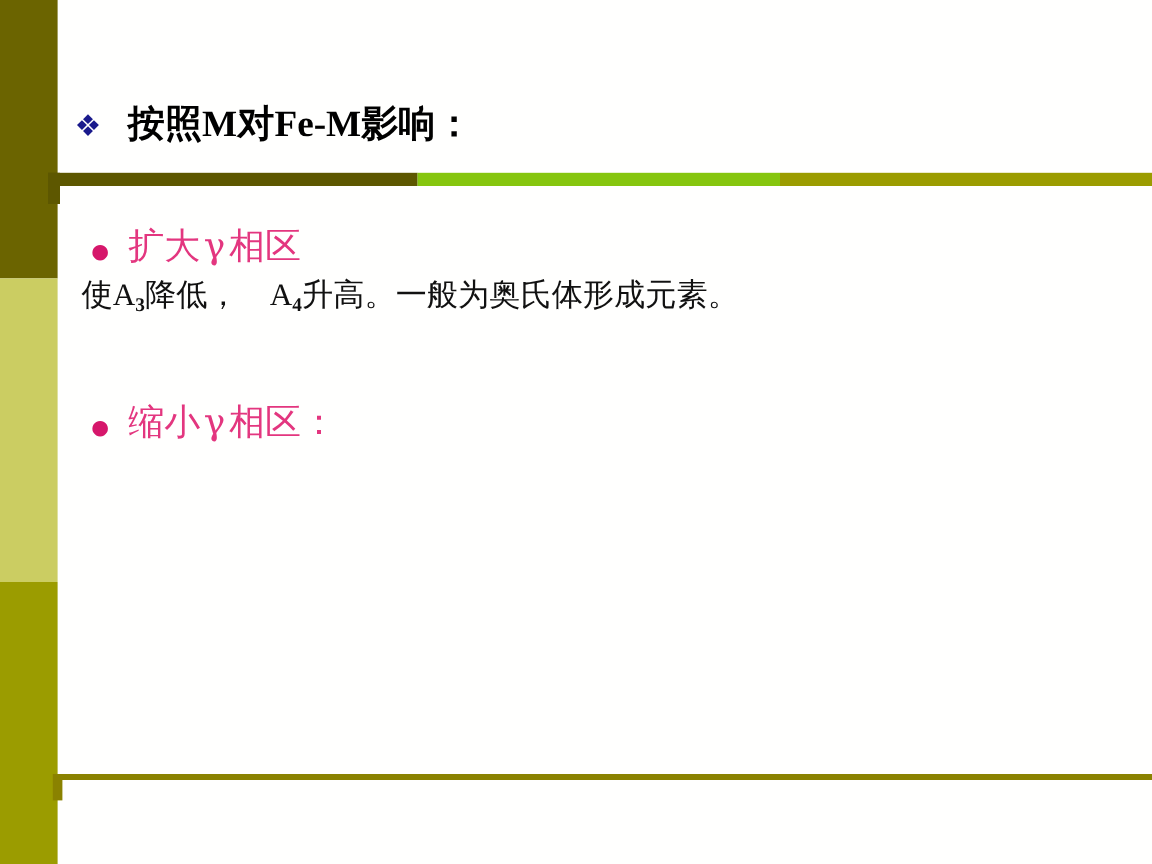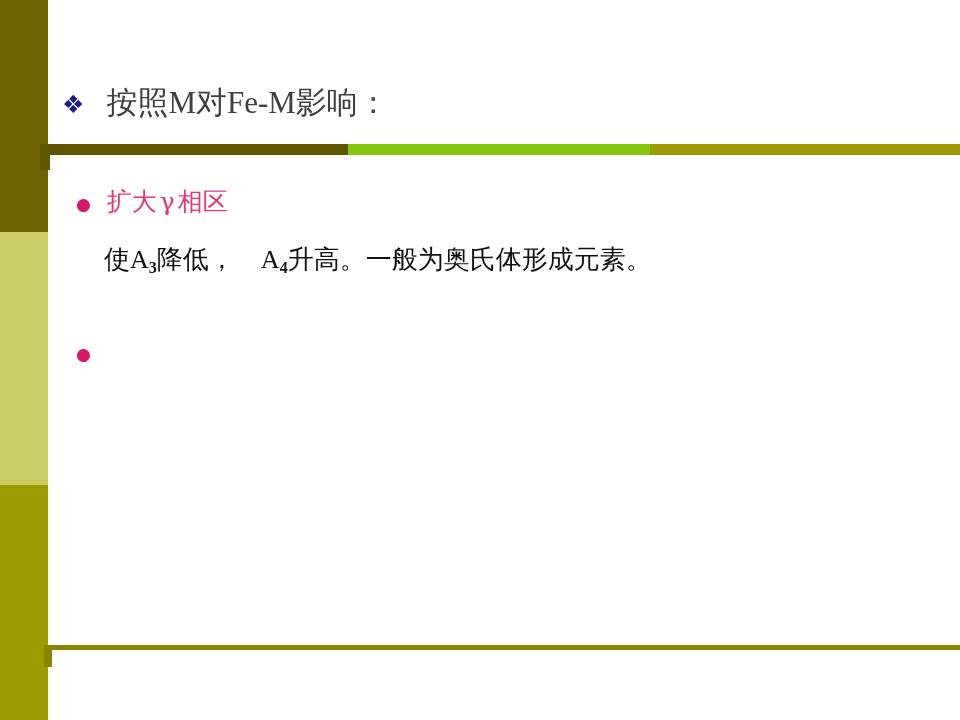--- a/index.html
+++ b/index.html
@@ -47,23 +47,23 @@
     align-items: baseline;
   }
   .title-bullet {
     color: #1a1a8c;
     font-size: 25px;
     line-height: 1;
     margin-right: 22px;
     font-family: "DejaVu Sans", sans-serif;
   }
   .title-text {
-    color: #404040;
+    color: #000000;
     font-size: 31px;
-    font-weight: normal;
+    font-weight: bold;
     letter-spacing: 0px;
     white-space: nowrap;
     font-family: "Liberation Serif", "DejaVu Serif", serif;
   }
 
   
   .rule {
     position: absolute;
     top: 144px;
     height: 11px;
@@ -118,33 +118,33 @@
   }
   .head-bullet {
     color: #d6176b;
     font-size: 17px;
     line-height: 1;
     margin-right: 16px;
     font-family: "DejaVu Sans", sans-serif;
   }
   .head-text {
     color: #e3367f;
-    font-size: 25px;
+    font-size: 30px;
     white-space: nowrap;
     font-family: "Liberation Serif", "DejaVu Serif", serif;
     text-align: right;
   }
   .head-text .gam {
     font-family: "DejaVu Serif", serif;
     padding: 0 3px;
   }
 
   .detail {
-    padding-left: 104px;
-    margin-top: 24px;
+    padding-left: 68px;
+    margin-top: 2px;
     color: #111111;
     font-size: 26px;
     white-space: nowrap;
     font-family: "Liberation Serif", "DejaVu Serif", serif;
   }
   .detail sub {
     font-size: 0.62em;
     vertical-align: baseline;
     position: relative;
     top: 0.30em;
@@ -178,20 +178,21 @@
       <div class="head-row">
         <span class="head-bullet">●</span>
         <span class="head-text"><span>扩大</span><span class="gam">γ</span><span>相区</span></span>
       </div>
       <div class="detail"><span>使A</span><sub>3</sub><span>降低，　A</span><sub>4</sub><span>升高。一般为奥氏体形成元素。</span></div>
     </div>
 
     <div class="block block-2">
       <div class="head-row">
         <span class="head-bullet">●</span>
+        <span class="head-text"><span>缩小</span><span class="gam">γ</span><span>相区：</span></span>
       </div>
     </div>
 
   </div>
 
   <div class="bottom-nub"></div>
   <div class="bottom-rule"></div>
 
 </div>
 

